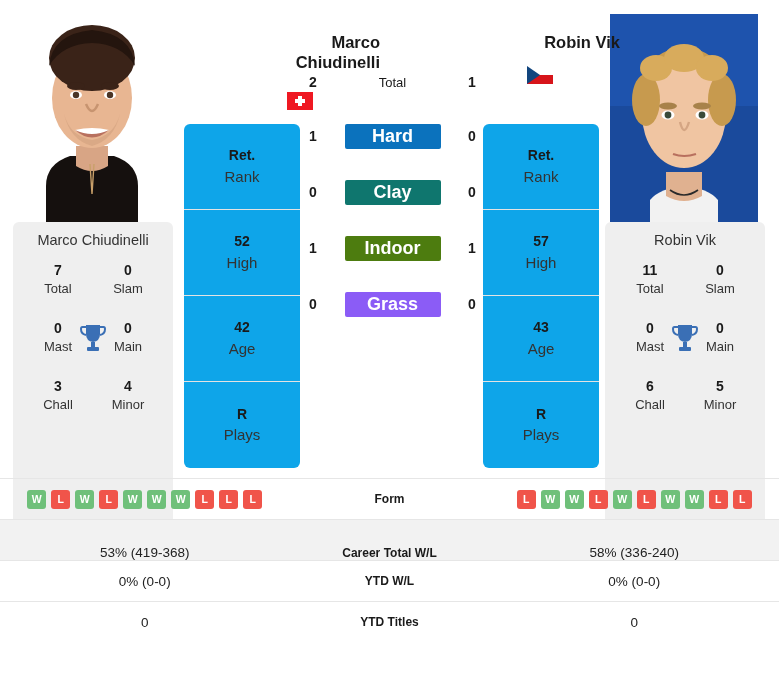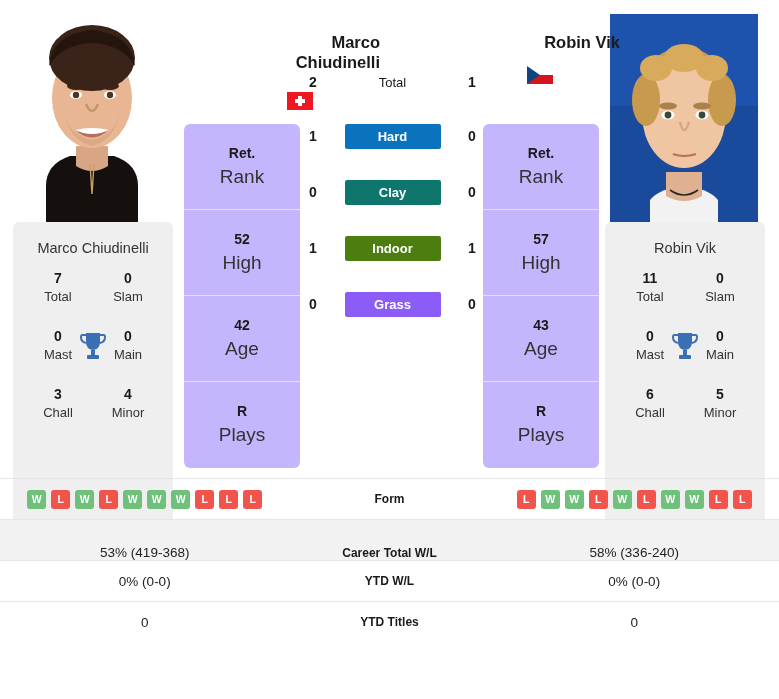--- a/index.html
+++ b/index.html
@@ -38,21 +38,21 @@
 
   
   .side-card {
     position: absolute;
     width: 160px;
     background: #efefef;
     border-radius: 6px;
     top: 222px;
     height: 306px;
     box-sizing: border-box;
-    padding-top: 10px;
+    padding-top: 2px;
   }
   .side-card.left  { left: 13px; }
   .side-card.right { left: 605px; }
 
   .side-name {
     text-align: center;
     font-size: 14.5px;
     color: #333333;
     padding: 8px 4px 2px 4px;
     line-height: 1.2;
@@ -93,21 +93,21 @@
     width: 26px;
     height: 30px;
   }
 
   
   .inner-card {
     position: absolute;
     top: 124px;
     width: 116px;
     height: 344px;
-    background: #c4b5fd;
+    background: #0ea5e9;
     border-radius: 6px;
     box-sizing: border-box;
   }
   .inner-card.left  { left: 184px; }
   .inner-card.right { left: 483px; }
 
   .icell {
     height: 86px;
     box-sizing: border-box;
     display: flex;
@@ -117,21 +117,21 @@
     border-bottom: 1px solid #e3e3e3;
   }
   .icell:last-child { border-bottom: none; }
   .icell .num {
     font-size: 14px;
     font-weight: bold;
     color: #1a1a1a;
     line-height: 1.45;
   }
   .icell .lbl {
-    font-size: 19px;
+    font-size: 15px;
     color: #333333;
     line-height: 1.45;
   }
 
   
   .center {
     position: absolute;
     left: 300px;
     top: 0;
     width: 185px;
@@ -178,21 +178,21 @@
     text-align: center;
     font-size: 14px;
     font-weight: bold;
     color: #1a1a1a;
   }
   .pill {
     width: 96px;
     height: 25px;
     border-radius: 2px;
     color: #ffffff;
-    font-size: 13px;
+    font-size: 18px;
     font-weight: bold;
     display: flex;
     align-items: center;
     justify-content: center;
   }
   .pill.total {
     background: transparent;
     color: #1a1a1a;
     font-size: 13px;
     font-weight: normal;

